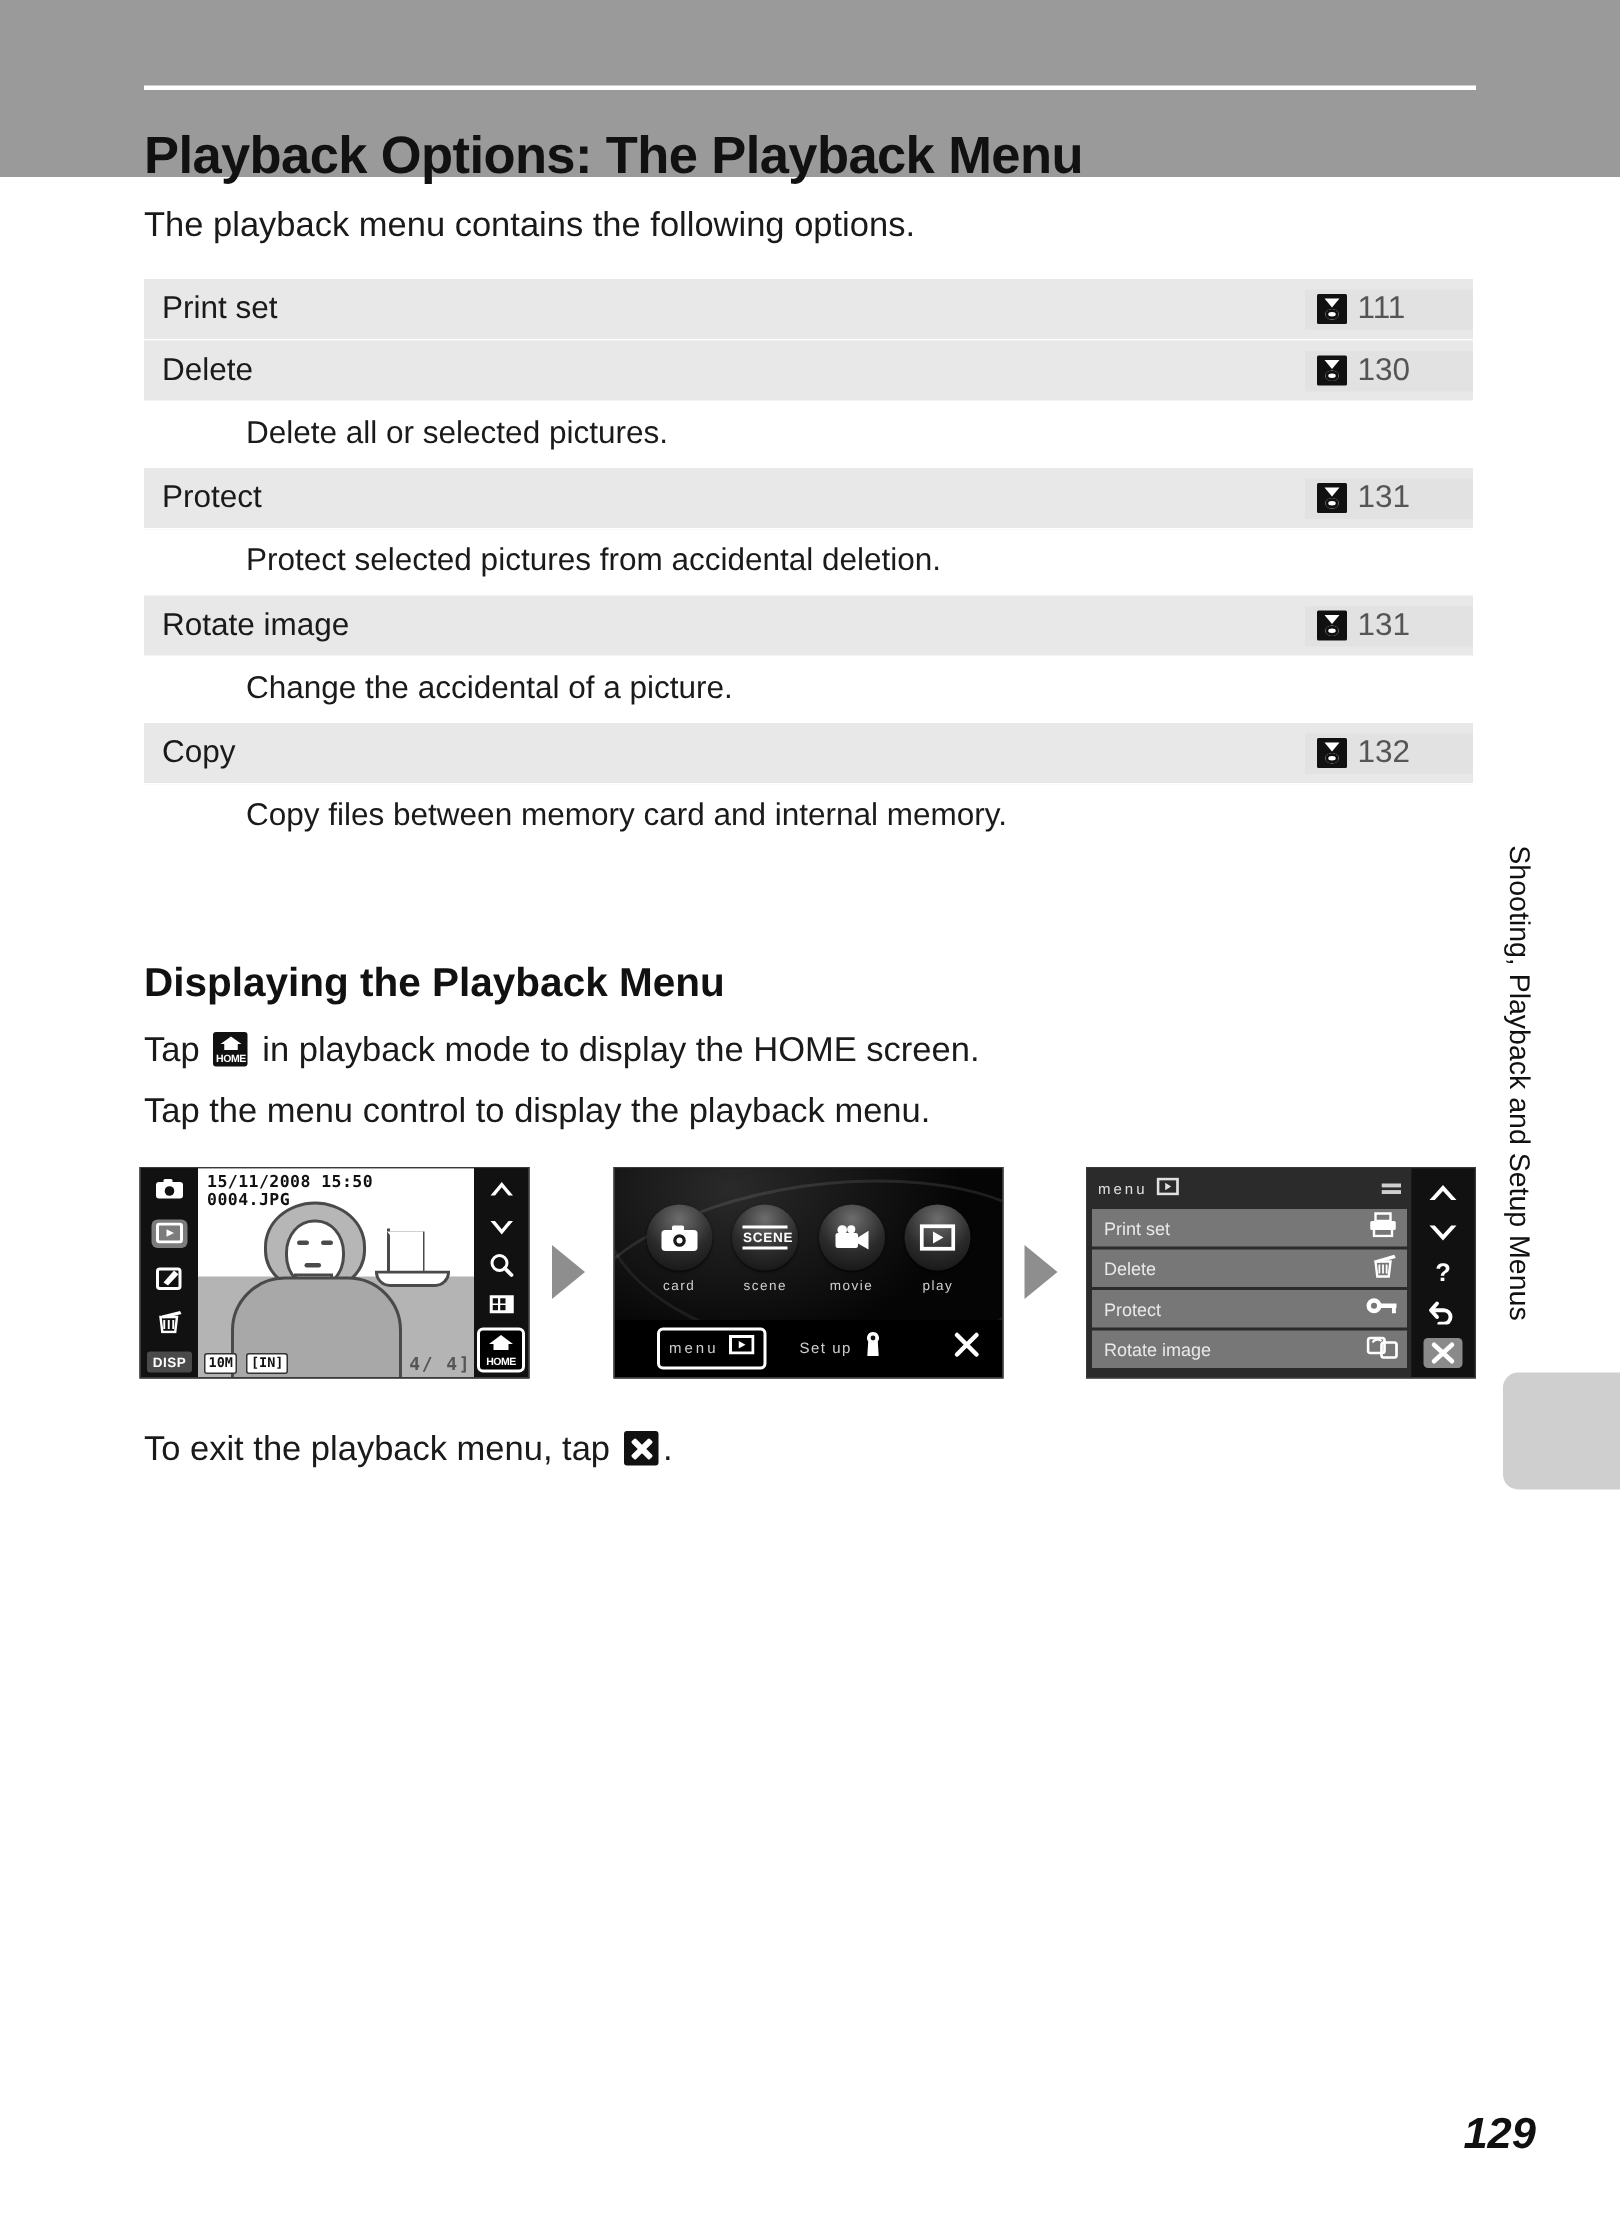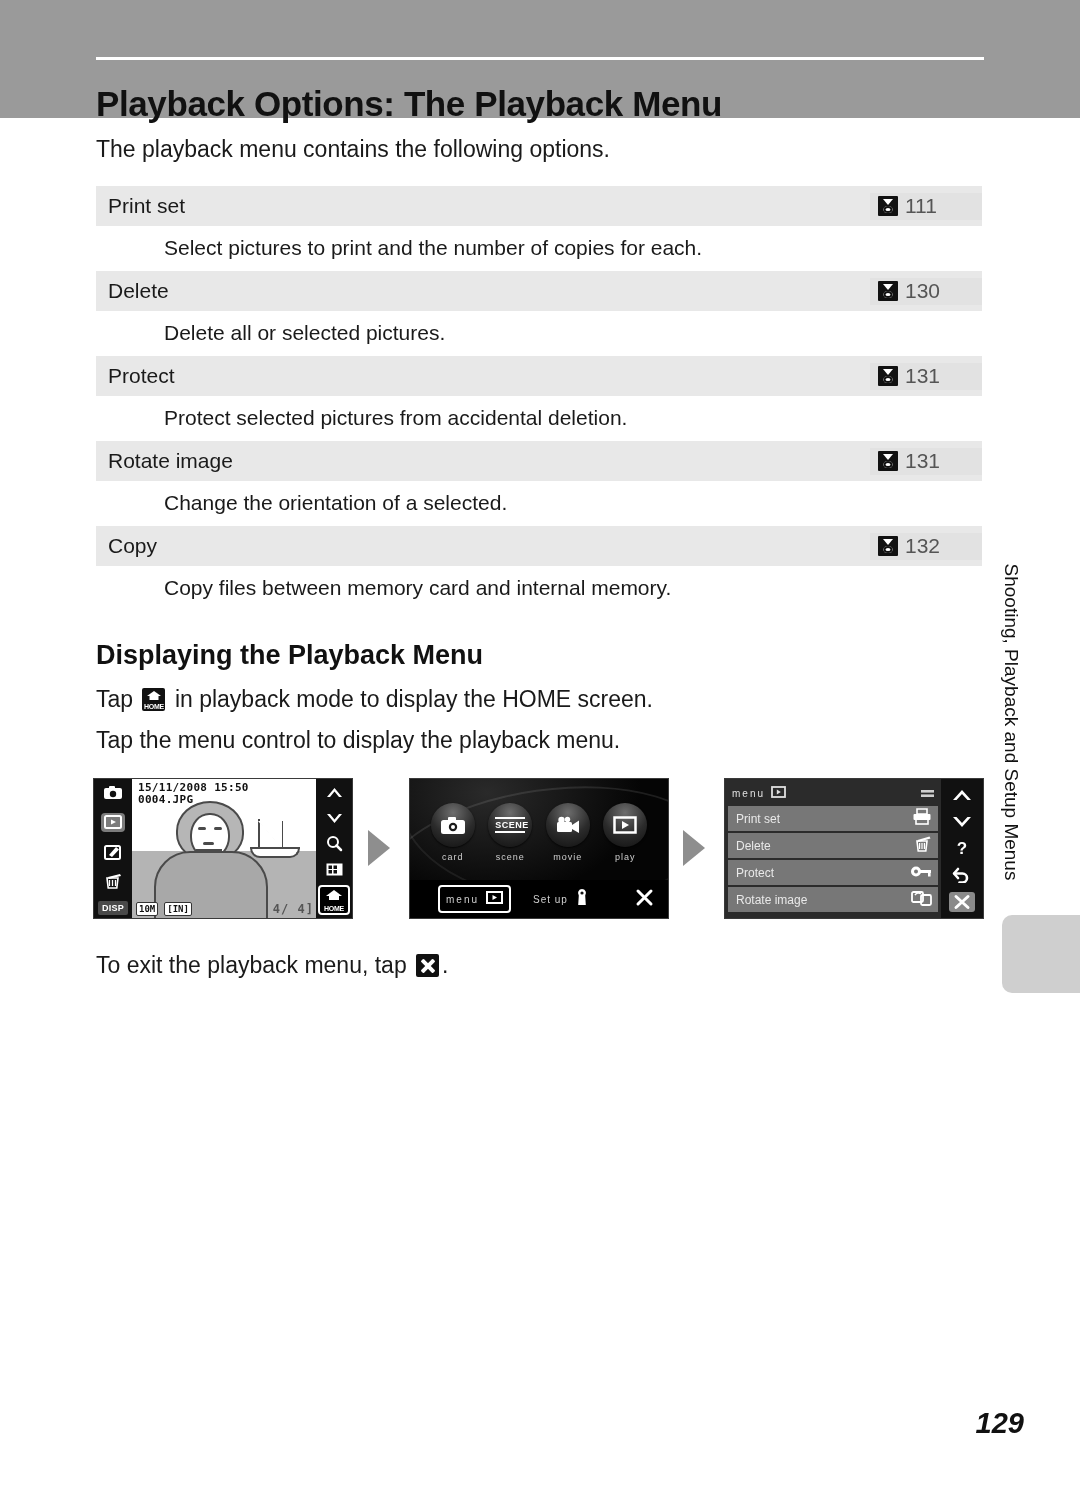--- a/index.html
+++ b/index.html
@@ -344,21 +344,20 @@
 
 <div class="opt-table">
 
   <div class="opt-row">
     <div class="opt-name">Print set</div>
     <div class="opt-ref">
       <span class="ref-icon"></span>
       <span class="ref-page">111</span>
     </div>
   </div>
-  <div class="opt-desc">Select pictures to print and the number of copies for each.</div>
 
   <div class="opt-row">
     <div class="opt-name">Delete</div>
     <div class="opt-ref">
       <span class="ref-icon"></span>
       <span class="ref-page">130</span>
     </div>
   </div>
   <div class="opt-desc">Delete all or selected pictures.</div>
 
@@ -371,21 +370,21 @@
   </div>
   <div class="opt-desc">Protect selected pictures from accidental deletion.</div>
 
   <div class="opt-row">
     <div class="opt-name">Rotate image</div>
     <div class="opt-ref">
       <span class="ref-icon"></span>
       <span class="ref-page">131</span>
     </div>
   </div>
-  <div class="opt-desc">Change the orientation of a selected.</div>
+  <div class="opt-desc">Change the accidental of a picture.</div>
 
   <div class="opt-row">
     <div class="opt-name">Copy</div>
     <div class="opt-ref">
       <span class="ref-icon"></span>
       <span class="ref-page">132</span>
     </div>
   </div>
   <div class="opt-desc">Copy files between memory card and internal memory.</div>
 </div>

